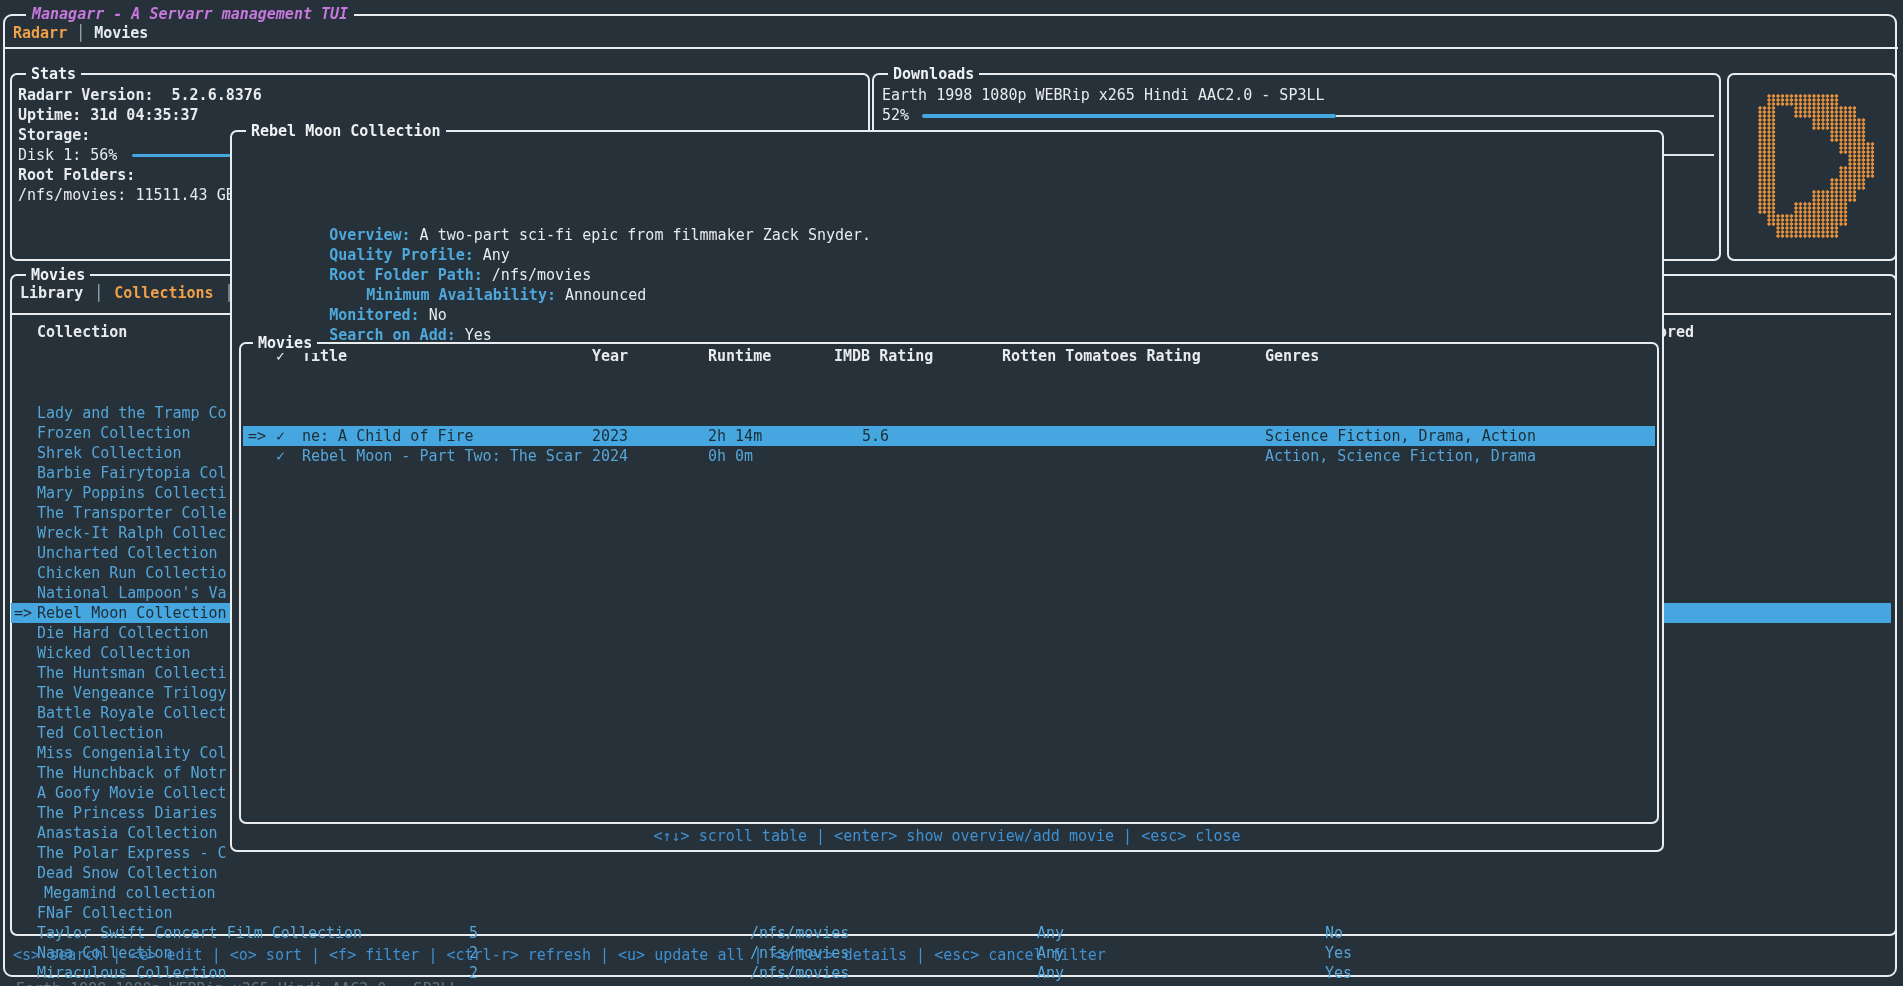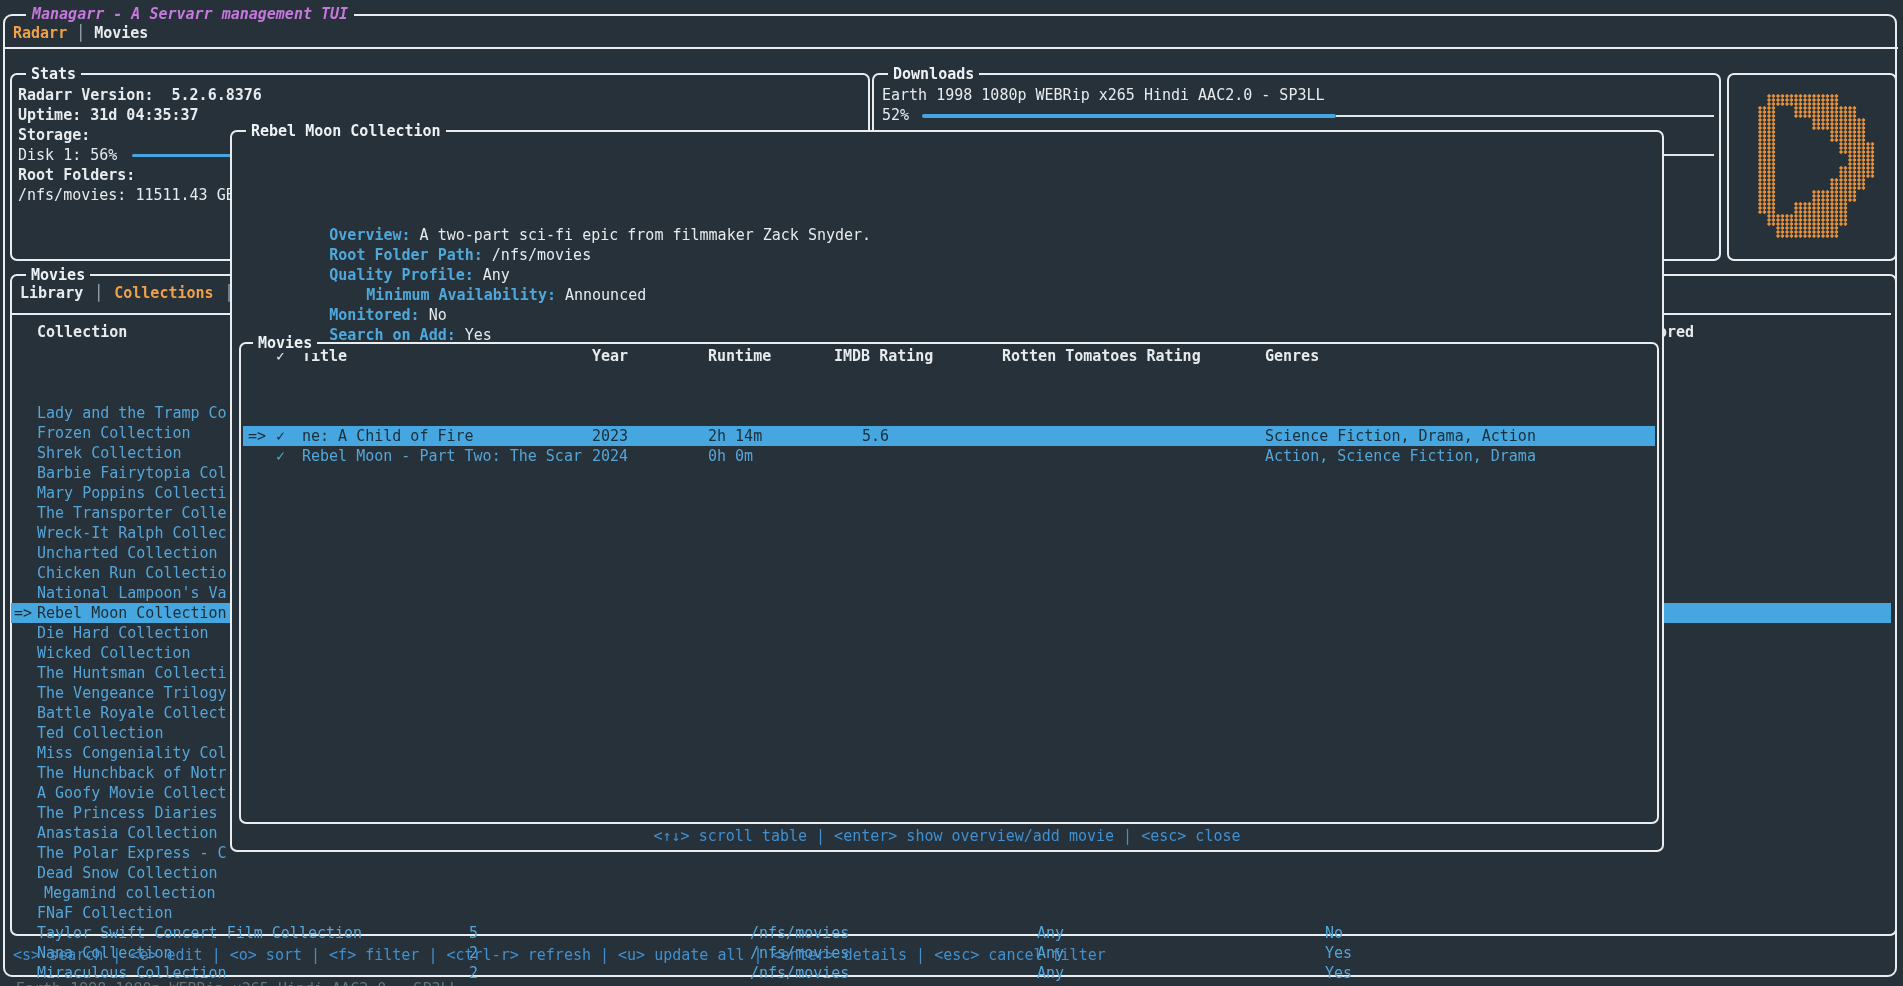--- a/index.html
+++ b/index.html
@@ -313,23 +313,23 @@
 
   
   <div class="modal">
     <div class="ptitle" style="left:14px;top:-11px;">Rebel Moon Collection</div>
 
     <div class="abs" style="left:7px;top:13px;">
       
     <div class="row">
           <span class="field-label" style="position:static;">Overview:</span><span class="white" style="position:static;">A two-part sci-fi epic from filmmaker Zack Snyder.</span>
         </div><div class="row">
+          <span class="field-label" style="position:static;">Quality Profile:</span><span class="white" style="position:static;">Any</span>
+        </div><div class="row">
           <span class="field-label" style="position:static;">Root Folder Path:</span><span class="white" style="position:static;">/nfs/movies</span>
-        </div><div class="row">
-          <span class="field-label" style="position:static;">Quality Profile:</span><span class="white" style="position:static;">Any</span>
         </div><div class="row">
           <span class="field-label" style="position:static;padding-left:37px;">Minimum Availability:</span><span class="white" style="position:static;">Announced</span>
         </div><div class="row">
           <span class="field-label" style="position:static;">Monitored:</span><span class="white" style="position:static;">No</span>
         </div><div class="row">
           <span class="field-label" style="position:static;">Search on Add:</span><span class="white" style="position:static;">Yes</span>
         </div></div>
 
     
     <div class="subpanel">

